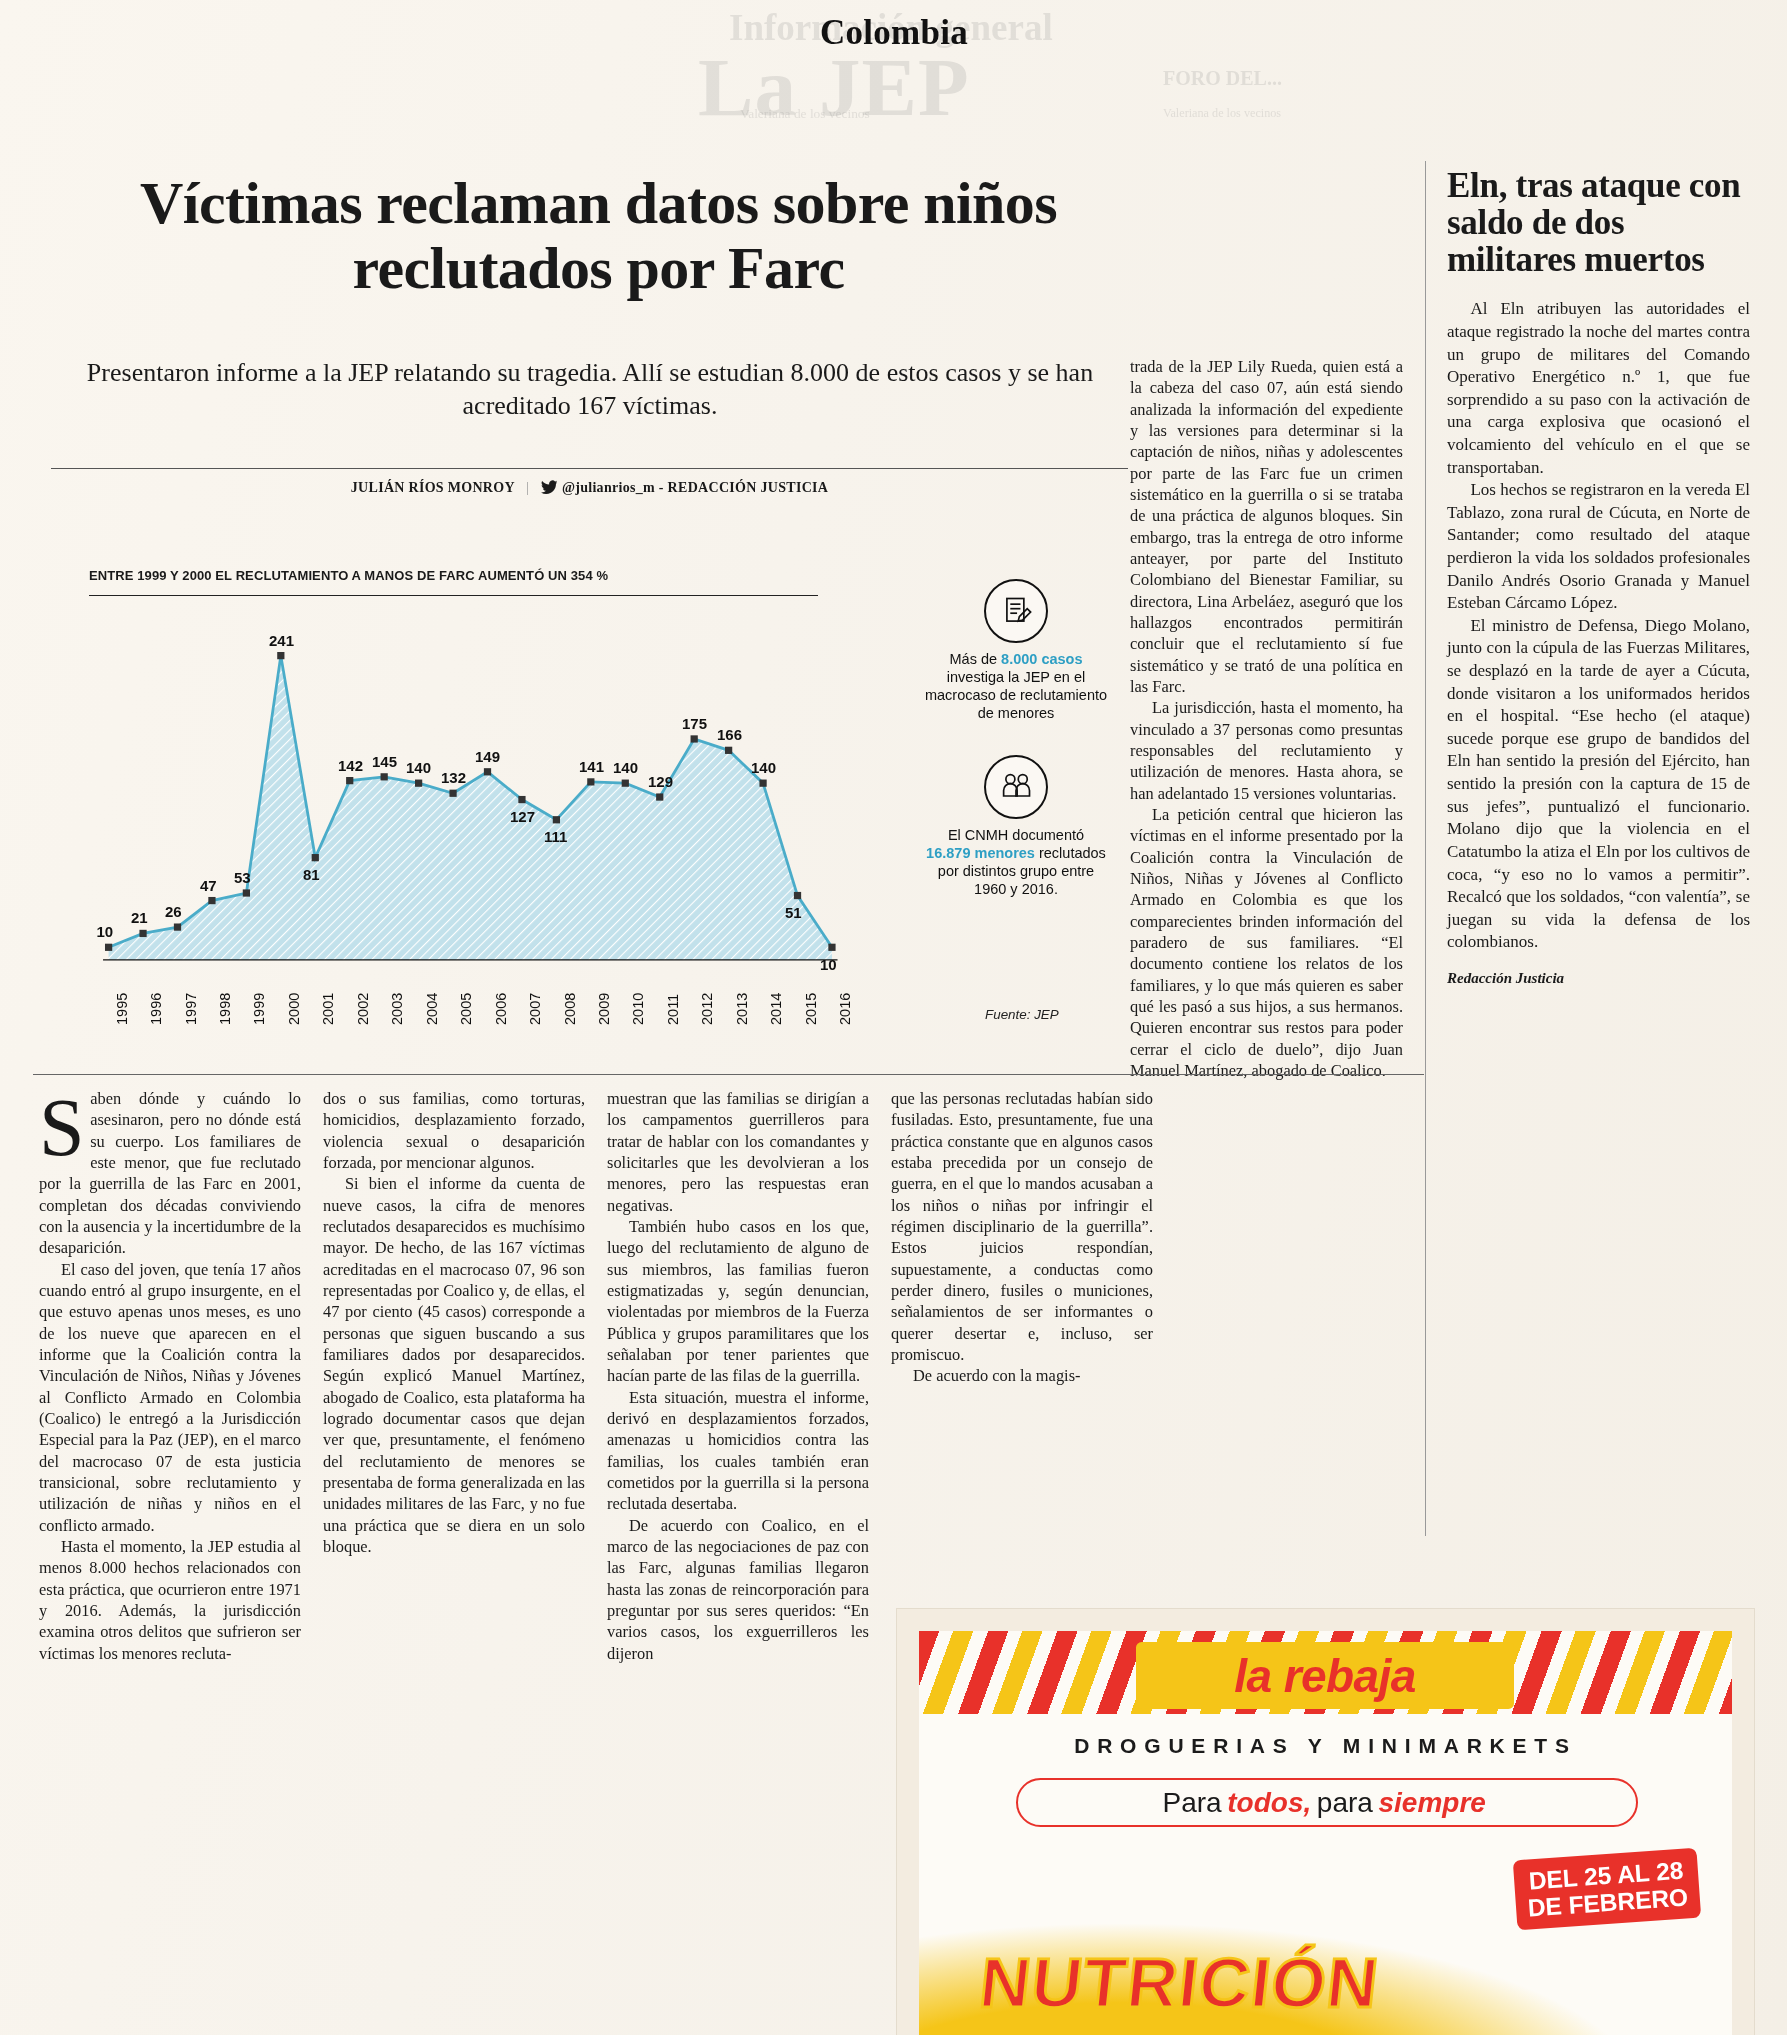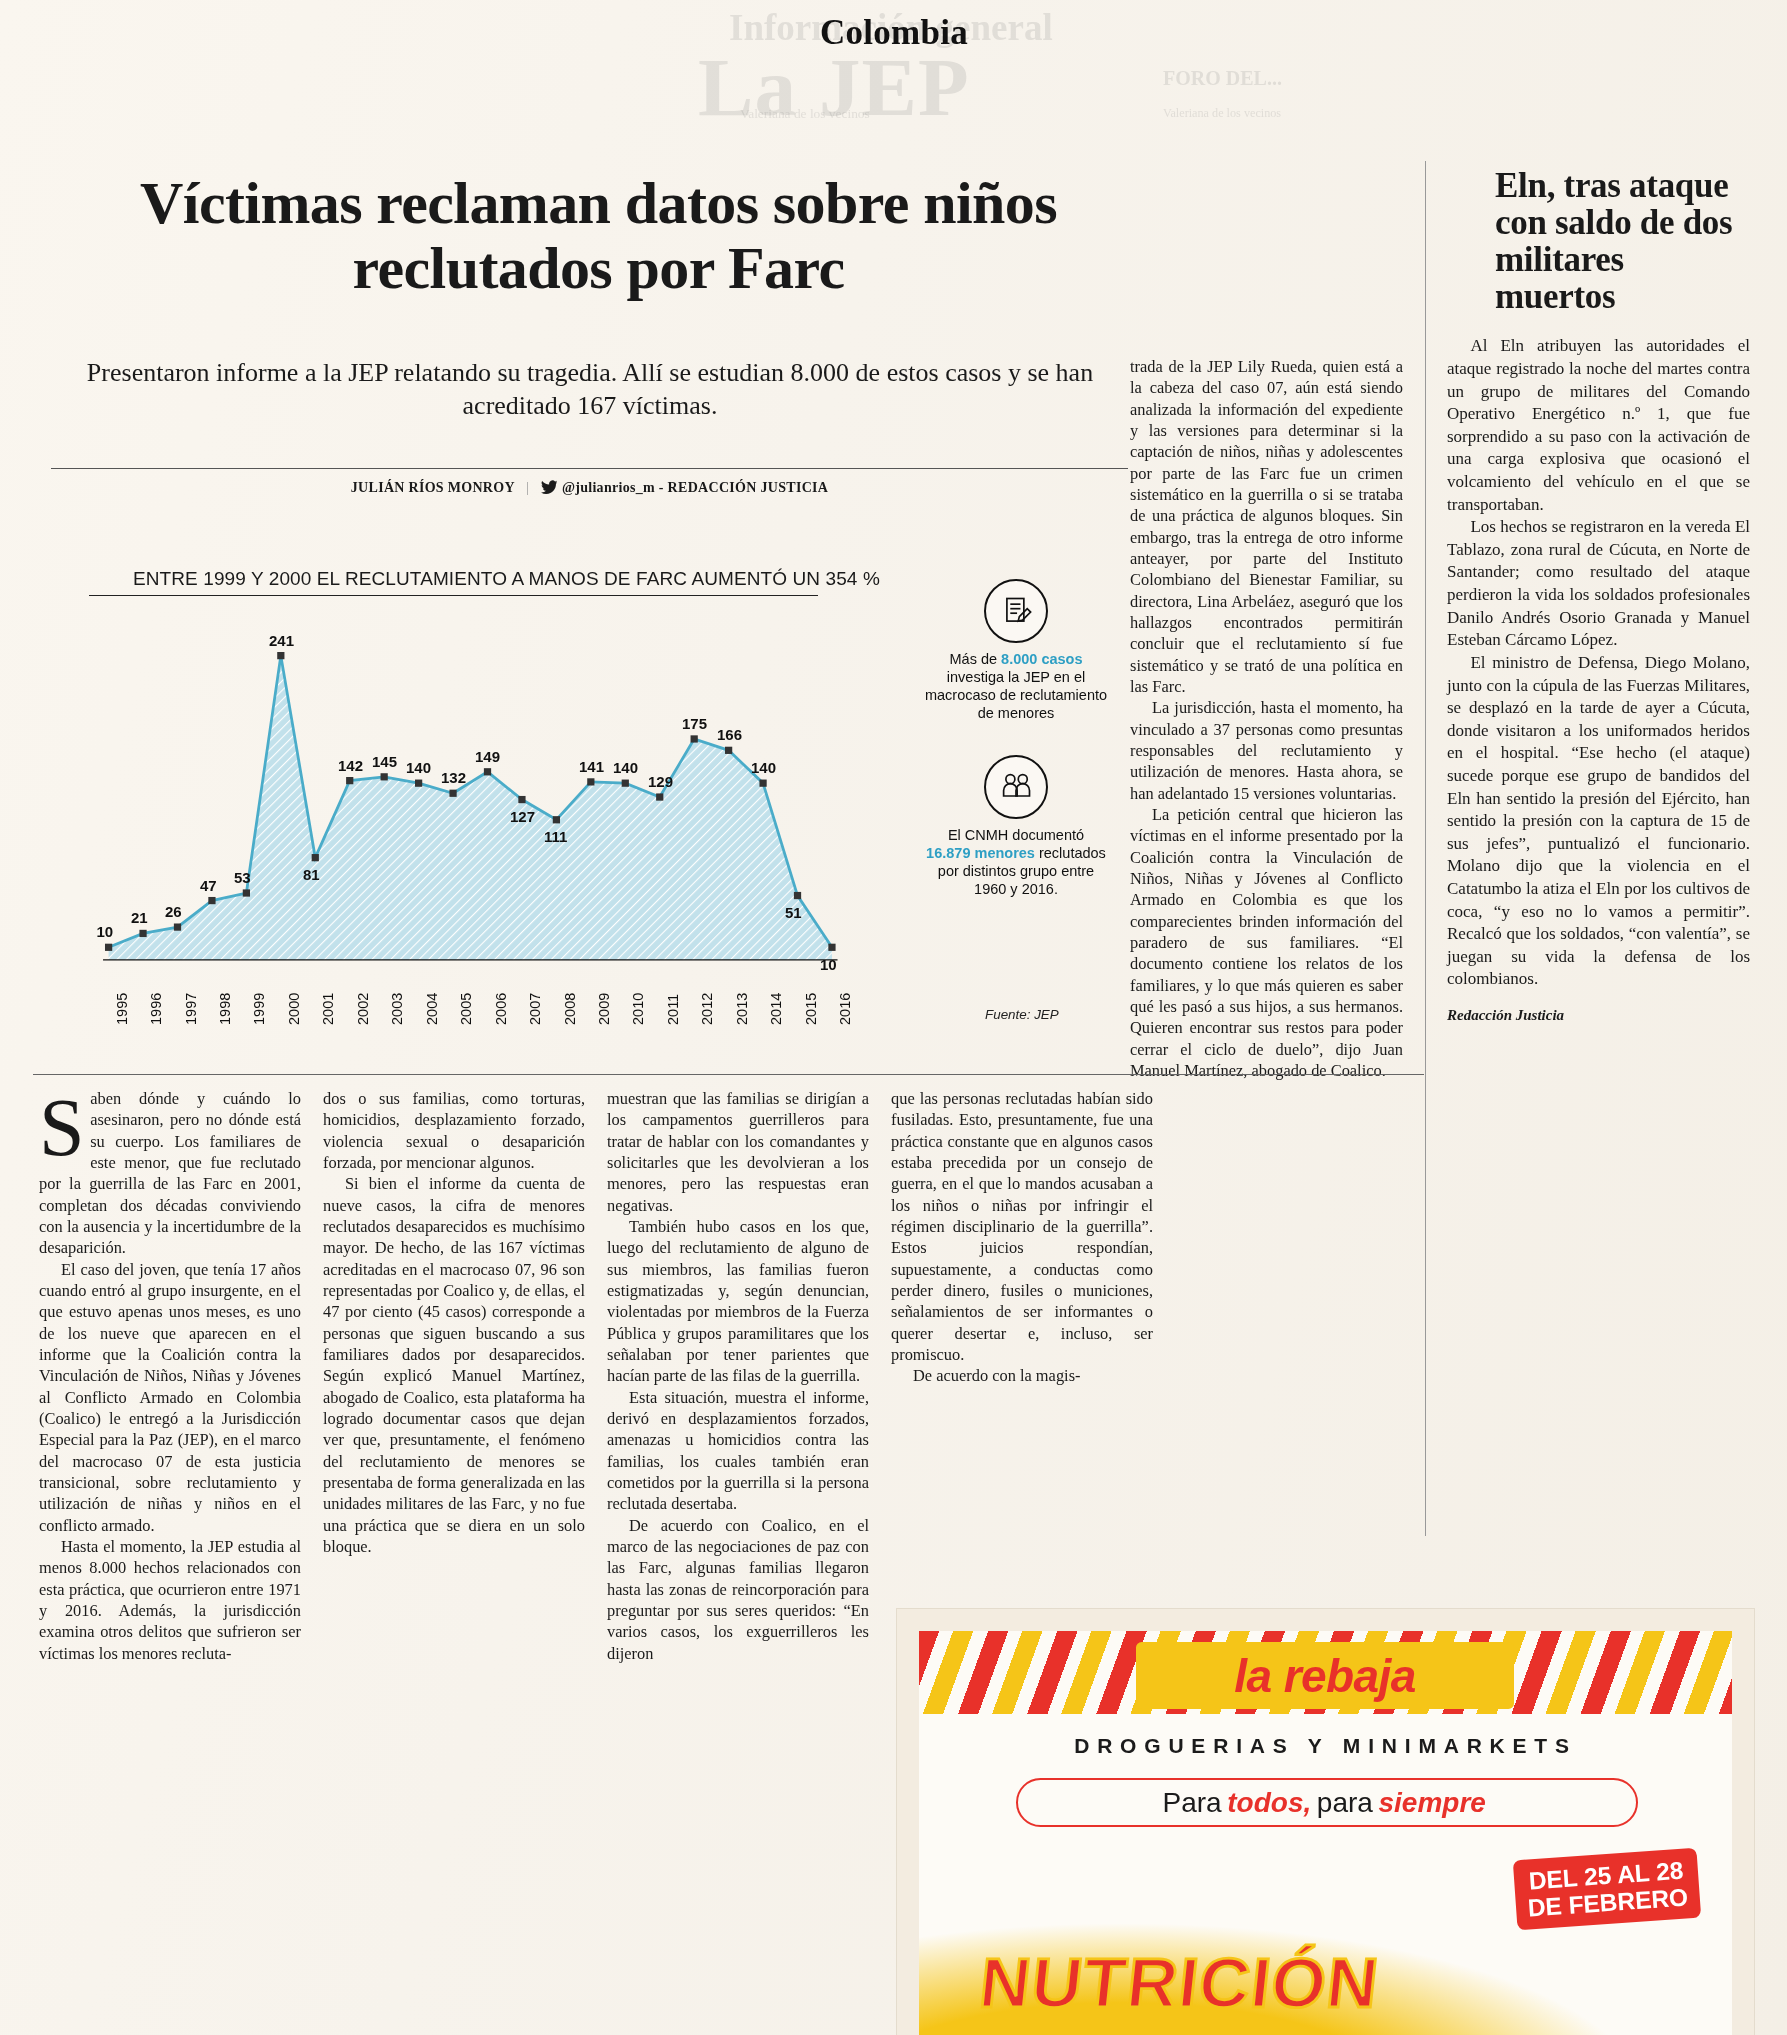--- a/index.html
+++ b/index.html
@@ -108,25 +108,24 @@
   .chart-wrap {
     position: absolute;
     top: 568px;
     left: 78px;
     width: 846px;
     height: 445px;
   }
   .chart-title {
     position: absolute;
     top: 0; left: 11px;
-    font-size: 19px;
-    font-weight: normal;
+    font-size: 13px;
+    font-weight: bold;
     font-family: "Liberation Sans", sans-serif;
     letter-spacing: 0.1px;
-    margin-left: 44px;
   }
   .chart-title-rule {
     position: absolute;
     top: 27px; left: 11px;
     width: 729px;
     border-top: 1.7px solid #222;
   }
   .chart-svg {
     position: absolute;
     top: 33px;
@@ -203,21 +202,20 @@
     left: 1425px;
     width: 0;
     height: 1375px;
     border-left: 1.1px solid #999;
   }
   .rail-head {
     font-size: 35px;
     line-height: 1.06;
     font-weight: bold;
     letter-spacing: -0.3px;
-    margin-left: 48px;
   }
   .rail-body {
     margin-top: 20px;
     font-size: 17px;
     line-height: 1.33;
     text-align: justify;
     hyphens: auto;
   }
   .rail-body p { margin: 0; text-indent: 23.4px; }
   .rail-sign {

